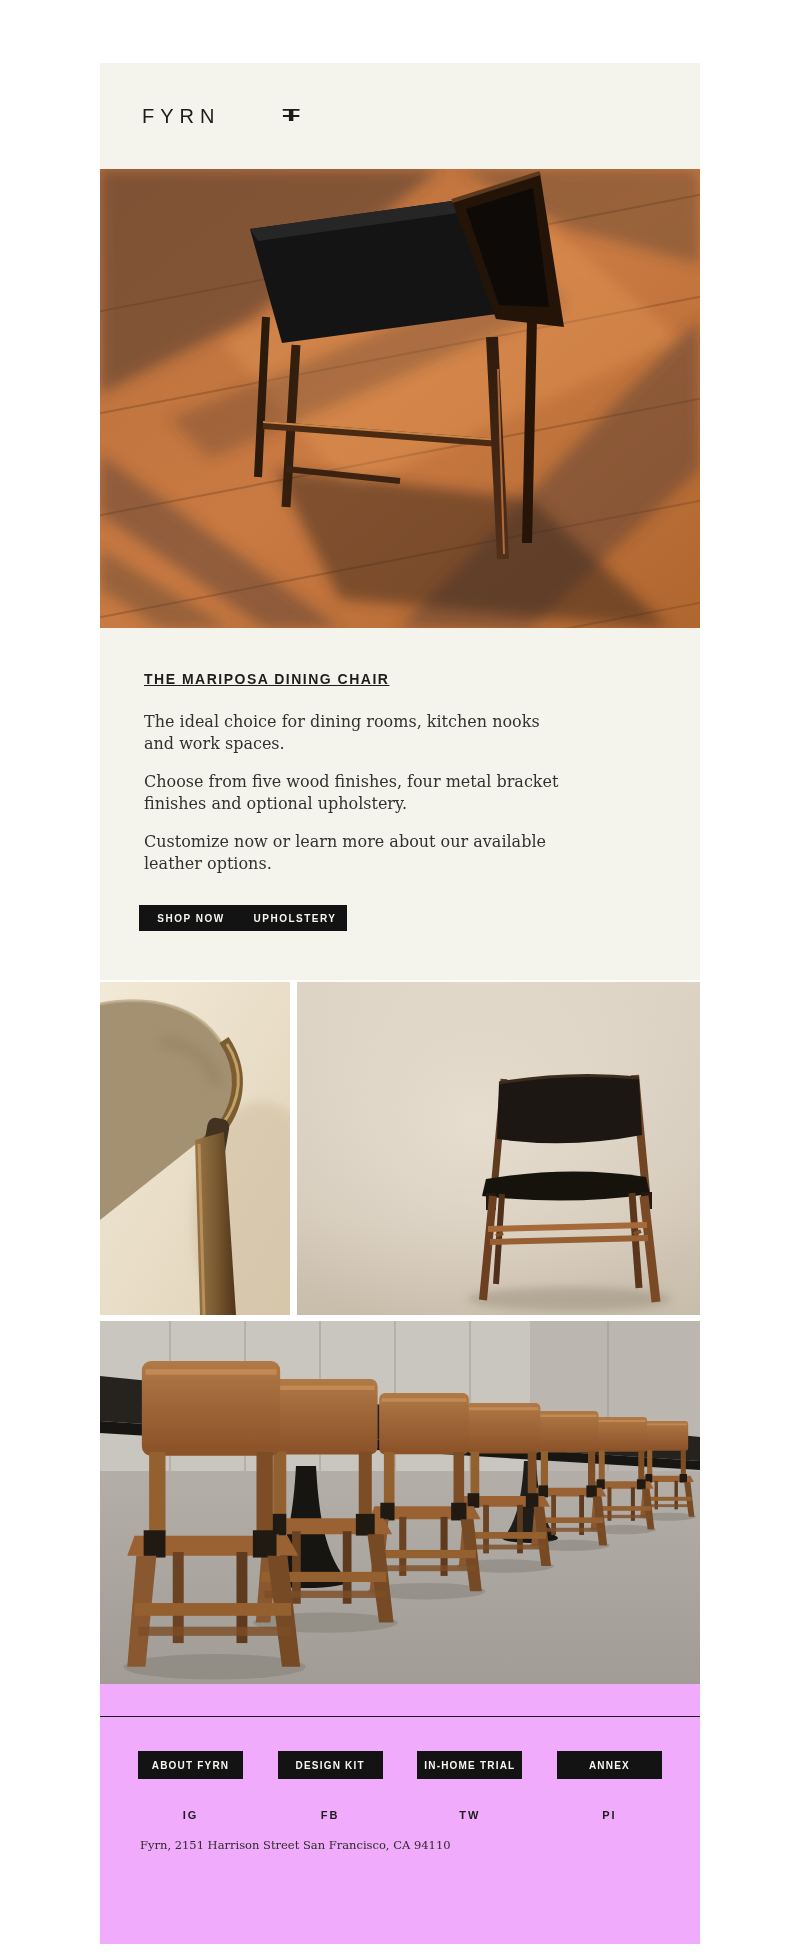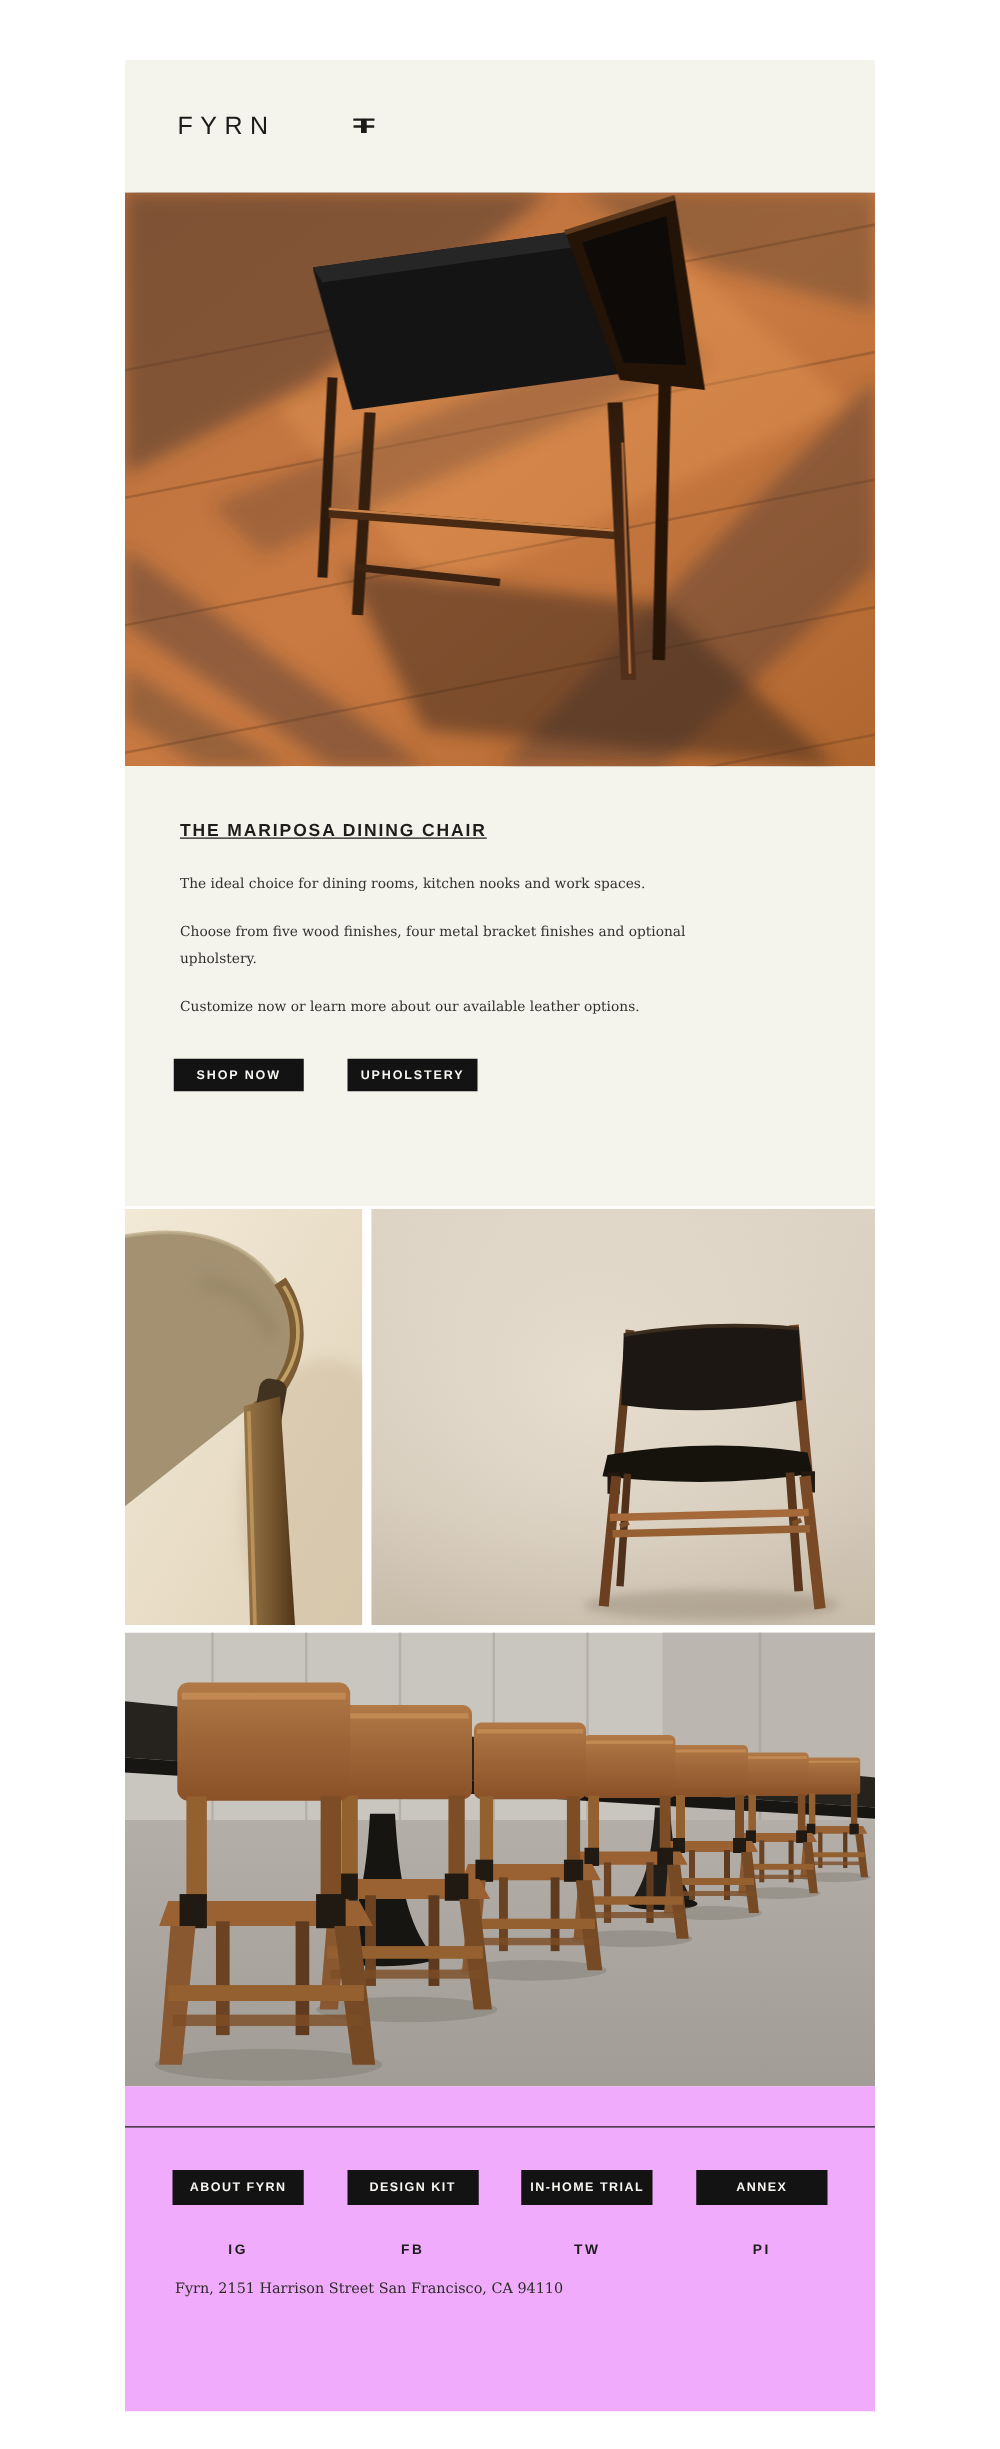--- a/index.html
+++ b/index.html
@@ -1,35 +1,35 @@
 <!DOCTYPE html>
 <html><head>
 <meta charset="utf-8">
 <style>
   * { margin:0; padding:0; box-sizing:border-box; }
   html,body { background:#ffffff; }
   body { width:800px; font-family:"Liberation Sans", sans-serif; }
   .page { width:800px; min-height:1959px; background:#ffffff; }
   .spacer-top { height:47px; }
-  .column { width:600px; margin:1px auto; }
+  .column { width:600px; margin:16px auto; }
 
   
   .header { height:106px; background:#f5f4ec; display:flex; align-items:center; padding-left:42px; }
   .wordmark { font-size:20px; font-weight:500; letter-spacing:6px; color:#1b1b19; cursor:pointer; }
   .logo-mark { display:inline-flex; margin-left:62px; font-size:17px; font-weight:600; color:#1b1b19; }
   .logo-mark .flip { display:inline-block; transform:scaleX(-1); margin-right:-3px; }
 
   svg { display:block; }
 
   
   .product { height:352px; background:#f5f4ec; padding:43px 44px 0 44px; }
   .product h1 { font-size:14px; font-weight:700; letter-spacing:1.5px; color:#1d1d1b; margin-bottom:24px;text-decoration:underline; }
-  .product p { font-family:"DejaVu Serif", serif; font-size:11px; line-height:21.5px; color:#33312c; max-width:420px; margin-bottom:17px; }
+  .product p { font-family:"DejaVu Serif", serif; font-size:16px; line-height:21.5px; color:#33312c; max-width:420px; margin-bottom:17px; }
   .product p:last-of-type { margin-bottom:0; }
-  .cta-row { display:flex; gap:35px; margin-top:31px; margin-left:-5px; }
+  .cta-row { display:flex; margin-top:31px; margin-left:-5px; }
   .btn { width:104px; height:26px; background:#131313; color:#f7f6f1; border:none; font-family:"Liberation Sans", sans-serif;
          font-size:10px; font-weight:700; letter-spacing:1.5px; display:flex; align-items:center; justify-content:center; cursor:pointer; }
 
   .gap2 { height:2px; background:#ffffff; }
   .gap6 { height:6px; background:#ffffff; }
 
   .grid2 { display:flex; }
   .grid2 .gapcol { width:7px; background:#ffffff; }
 
   

